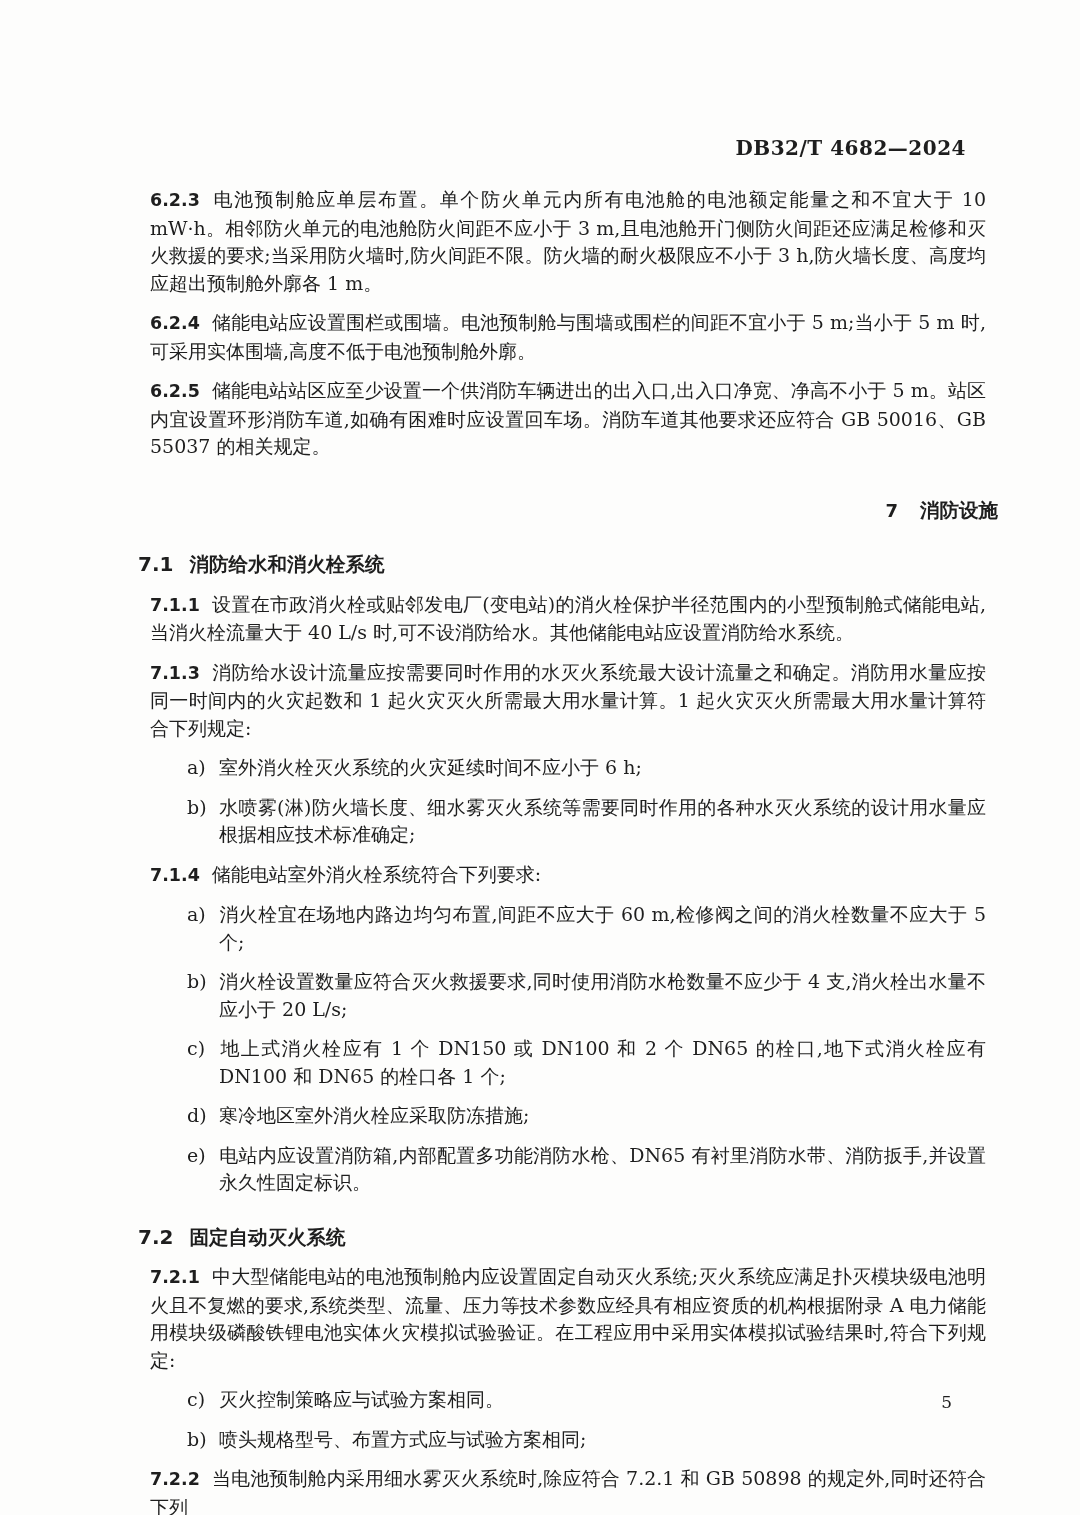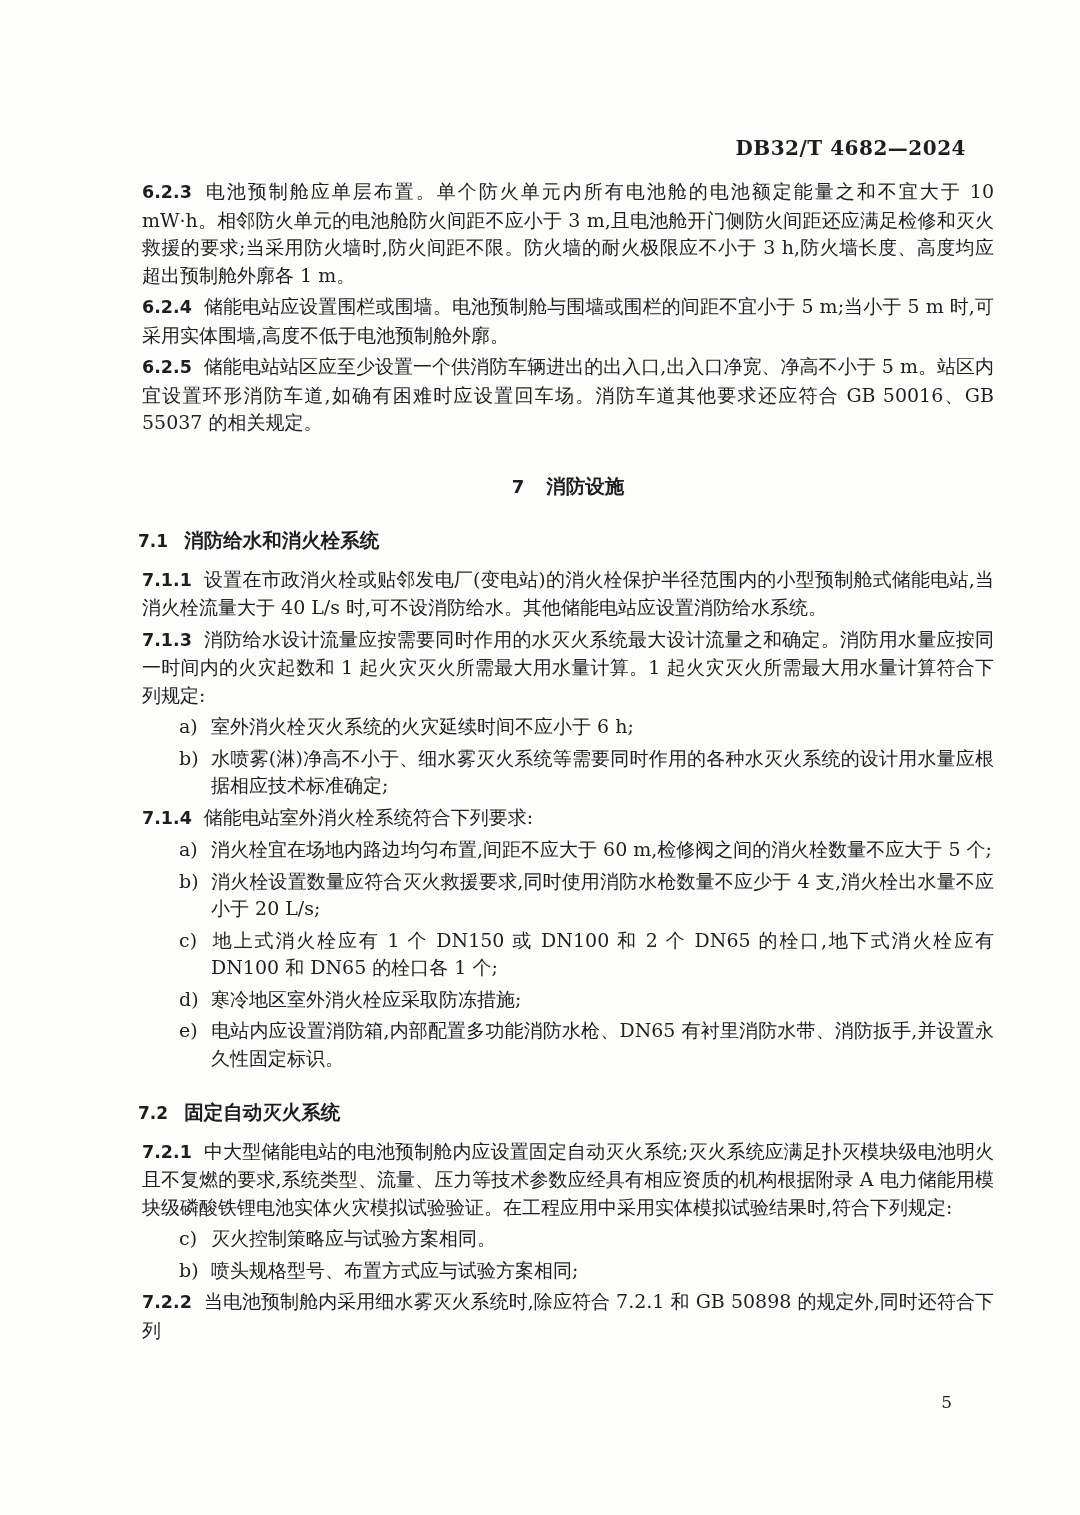--- a/index.html
+++ b/index.html
@@ -26,43 +26,43 @@
   .content {
     position: absolute;
     left: 138px;
     top: 174px;
     width: 860px;
     font-family: "DejaVu Serif", "Liberation Serif", serif;
     font-size: 19px;
     line-height: 27.5px;
     text-align: justify;
   }
-  .content p { margin: 4px; }
+  .content p { margin: 12px; }
   .num {
     font-family: "DejaVu Sans", "Liberation Sans", sans-serif;
     font-weight: 700;
     font-size: 17.5px;
     margin-right: 12px;
   }
   p.h1 {
     margin: 36px 0 0 0;
     font-family: "DejaVu Sans", "Liberation Sans", sans-serif;
     font-weight: 700;
     font-size: 19.5px;
-    text-align: center;
+    text-align: right;
   }
   p.h1 .num { font-size: 18px; margin-right: 22px; }
   p.h2 {
     margin: 27px 0 10px 0;
     font-family: "DejaVu Sans", "Liberation Sans", sans-serif;
     font-weight: 700;
     font-size: 19.5px;
     text-align: left;
   }
-  p.h2 .num { font-size: 17px; margin-right: 16px; }
+  p.h2 .num { font-size: 20px; margin-right: 16px; }
   p.item { padding-left: 69px; }
   p.item .num {
     font-family: "DejaVu Serif", "Liberation Serif", serif;
     font-weight: 400;
     font-size: 19px;
     display: inline-block;
     width: 32px;
     margin-left: -32px;
     margin-right: 0;
   }
@@ -82,21 +82,21 @@
 
   <main class="content" id="content-root">
       <p class="clause"><span class="num">6.2.3</span><span class="txt">电池预制舱应单层布置。单个防火单元内所有电池舱的电池额定能量之和不宜大于 10 mW·h。相邻防火单元的电池舱防火间距不应小于 3 m,且电池舱开门侧防火间距还应满足检修和灭火救援的要求;当采用防火墙时,防火间距不限。防火墙的耐火极限应不小于 3 h,防火墙长度、高度均应超出预制舱外廓各 1 m。</span></p>
       <p class="clause"><span class="num">6.2.4</span><span class="txt">储能电站应设置围栏或围墙。电池预制舱与围墙或围栏的间距不宜小于 5 m;当小于 5 m 时,可采用实体围墙,高度不低于电池预制舱外廓。</span></p>
       <p class="clause"><span class="num">6.2.5</span><span class="txt">储能电站站区应至少设置一个供消防车辆进出的出入口,出入口净宽、净高不小于 5 m。站区内宜设置环形消防车道,如确有困难时应设置回车场。消防车道其他要求还应符合 GB 50016、GB 55037 的相关规定。</span></p>
       <p class="h1"><span class="num">7</span><span class="txt">消防设施</span></p>
       <p class="h2"><span class="num">7.1</span><span class="txt">消防给水和消火栓系统</span></p>
       <p class="clause"><span class="num">7.1.1</span><span class="txt">设置在市政消火栓或贴邻发电厂(变电站)的消火栓保护半径范围内的小型预制舱式储能电站,当消火栓流量大于 40 L/s 时,可不设消防给水。其他储能电站应设置消防给水系统。</span></p>
       <p class="clause"><span class="num">7.1.3</span><span class="txt">消防给水设计流量应按需要同时作用的水灭火系统最大设计流量之和确定。消防用水量应按同一时间内的火灾起数和 1 起火灾灭火所需最大用水量计算。1 起火灾灭火所需最大用水量计算符合下列规定:</span></p>
       <p class="item"><span class="num">a)</span><span class="txt">室外消火栓灭火系统的火灾延续时间不应小于 6 h;</span></p>
-      <p class="item"><span class="num">b)</span><span class="txt">水喷雾(淋)净高不小于、细水雾灭火系统等需要同时作用的各种水灭火系统的设计用水量应根据相应技术标准确定;</span></p>
+      <p class="item"><span class="num">b)</span><span class="txt">水喷雾(淋)防火墙长度、细水雾灭火系统等需要同时作用的各种水灭火系统的设计用水量应根据相应技术标准确定;</span></p>
       <p class="clause"><span class="num">7.1.4</span><span class="txt">储能电站室外消火栓系统符合下列要求:</span></p>
       <p class="item"><span class="num">a)</span><span class="txt">消火栓宜在场地内路边均匀布置,间距不应大于 60 m,检修阀之间的消火栓数量不应大于 5 个;</span></p>
       <p class="item"><span class="num">b)</span><span class="txt">消火栓设置数量应符合灭火救援要求,同时使用消防水枪数量不应少于 4 支,消火栓出水量不应小于 20 L/s;</span></p>
       <p class="item"><span class="num">c)</span><span class="txt">地上式消火栓应有 1 个 DN150 或 DN100 和 2 个 DN65 的栓口,地下式消火栓应有 DN100 和 DN65 的栓口各 1 个;</span></p>
       <p class="item"><span class="num">d)</span><span class="txt">寒冷地区室外消火栓应采取防冻措施;</span></p>
       <p class="item"><span class="num">e)</span><span class="txt">电站内应设置消防箱,内部配置多功能消防水枪、DN65 有衬里消防水带、消防扳手,并设置永久性固定标识。</span></p>
       <p class="h2"><span class="num">7.2</span><span class="txt">固定自动灭火系统</span></p>
       <p class="clause"><span class="num">7.2.1</span><span class="txt">中大型储能电站的电池预制舱内应设置固定自动灭火系统;灭火系统应满足扑灭模块级电池明火且不复燃的要求,系统类型、流量、压力等技术参数应经具有相应资质的机构根据附录 A 电力储能用模块级磷酸铁锂电池实体火灾模拟试验验证。在工程应用中采用实体模拟试验结果时,符合下列规定:</span></p>
       <p class="item"><span class="num">c)</span><span class="txt">灭火控制策略应与试验方案相同。</span></p>
       <p class="item"><span class="num">b)</span><span class="txt">喷头规格型号、布置方式应与试验方案相同;</span></p>

